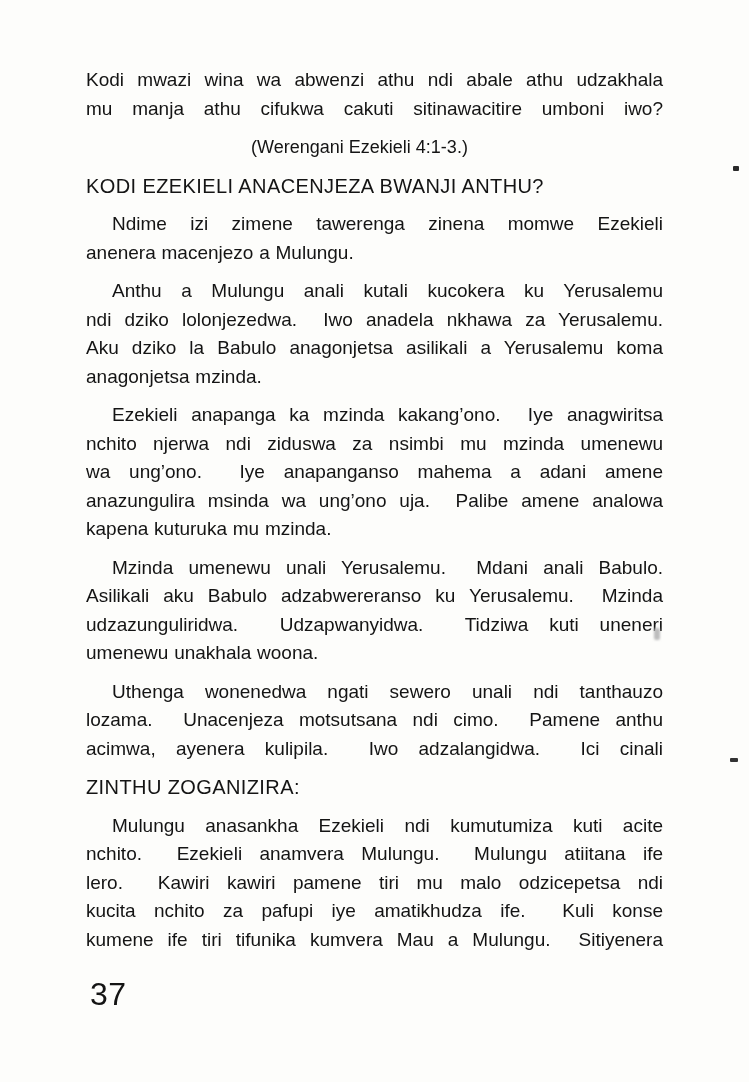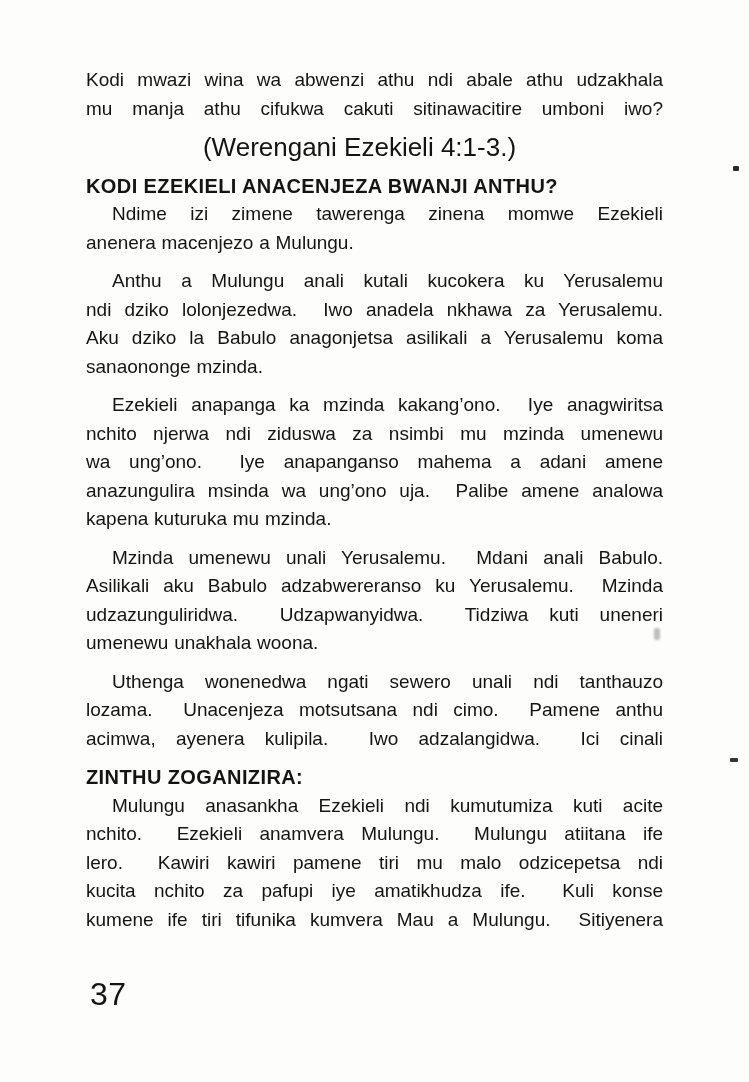--- a/index.html
+++ b/index.html
@@ -24,29 +24,29 @@
   .block { margin: 0 0 10px 0; }
   .paragraph { font-size: 19px; line-height: 28.5px; }
   .line {
     text-align: justify;
     text-align-last: justify;
     word-spacing: 0.5px;
   }
   .line.first-indent { text-indent: 26px; }
   .line.last-left { text-align-last: left; }
   .scripture {
-    font-size: 26px; line-height: 28.5px;
+    font-size: 18px; line-height: 28.5px;
     text-align: center;
     margin-right: 30px;
   }
   .heading {
     font-size: 20px; line-height: 28.5px;
     letter-spacing: 0.4px;
-    font-weight: bold;
-    margin: 0 0;
+    font-weight: normal;
+    margin: 10px 0;
   }
   .page-number {
     position: absolute;
     left: 90px; top: 976px;
     font-size: 32px;
     letter-spacing: 0.5px;
   }
   .speck { position: absolute; }
   .speck-1 { left: 733px; top: 166px; width: 6px; height: 5px; background: #2a2a2a; border-radius: 1px; }
   .speck-2 { left: 730px; top: 758px; width: 8px; height: 4px; background: #333; border-radius: 1px; }
@@ -64,21 +64,21 @@
       <div class="block scripture">(Werengani Ezekieli 4:1-3.)</div>
       <div class="block heading">KODI EZEKIELI ANACENJEZA BWANJI ANTHU?</div>
       <div class="block paragraph">
         <div class="line first-indent">Ndime izi zimene tawerenga zinena momwe Ezekieli</div>
         <div class="line last-left">anenera macenjezo a Mulungu.</div>
       </div>
       <div class="block paragraph">
         <div class="line first-indent">Anthu a Mulungu anali kutali kucokera ku Yerusalemu</div>
         <div class="line">ndi dziko lolonjezedwa.&nbsp; Iwo anadela nkhawa za Yerusalemu.</div>
         <div class="line">Aku dziko la Babulo anagonjetsa asilikali a Yerusalemu koma</div>
-        <div class="line last-left">sanaononge mzinda.</div>
+        <div class="line last-left">anagonjetsa mzinda.</div>
       </div>
       <div class="block paragraph">
         <div class="line first-indent">Ezekieli anapanga ka mzinda kakang’ono.&nbsp; Iye anagwiritsa</div>
         <div class="line">nchito njerwa ndi ziduswa za nsimbi mu mzinda umenewu</div>
         <div class="line">wa ung’ono.&nbsp; Iye anapanganso mahema a adani amene</div>
         <div class="line">anazungulira msinda wa ung’ono uja.&nbsp; Palibe amene analowa</div>
         <div class="line last-left">kapena kuturuka mu mzinda.</div>
       </div>
       <div class="block paragraph">
         <div class="line first-indent">Mzinda umenewu unali Yerusalemu.&nbsp; Mdani anali Babulo.</div>

